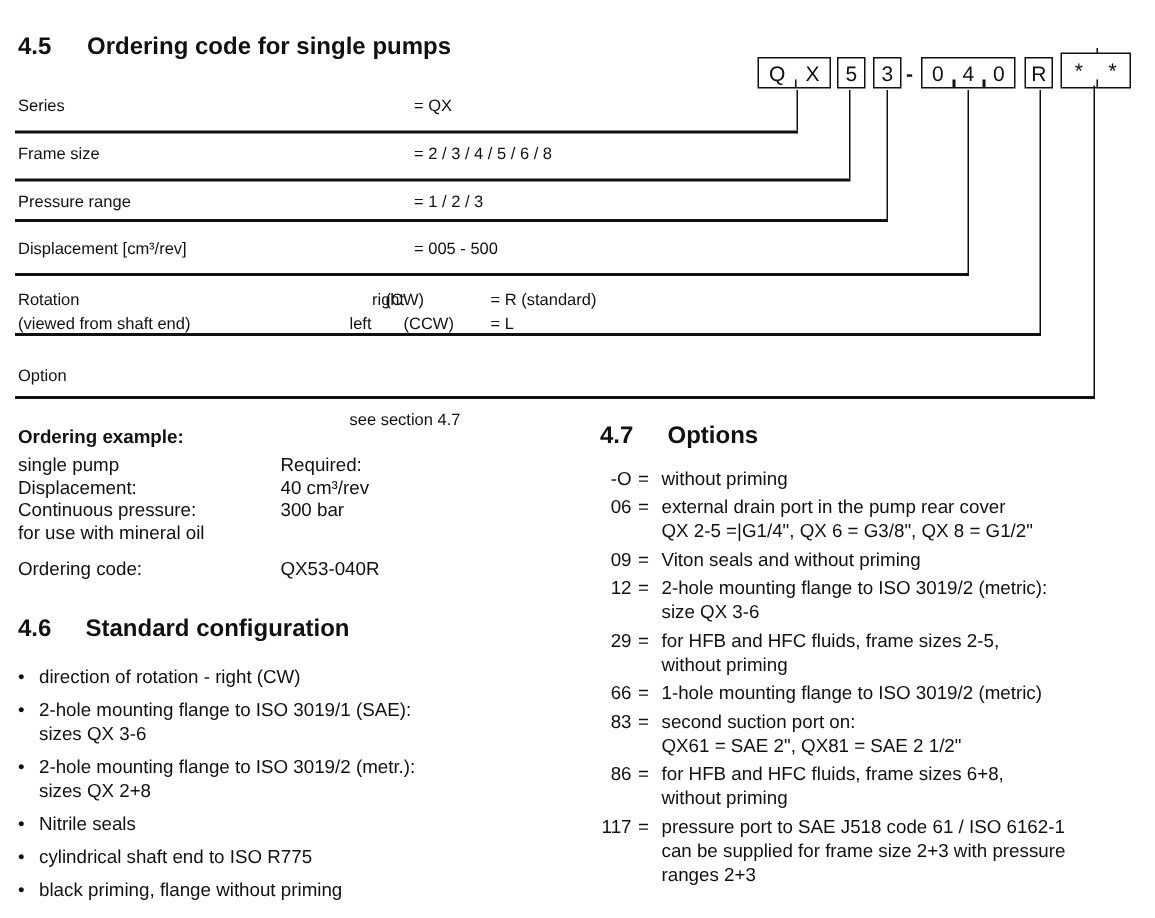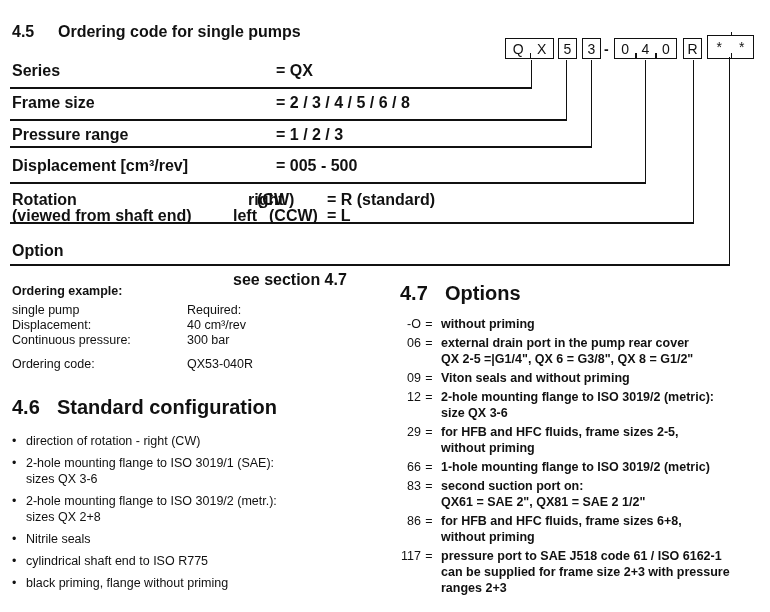--- a/index.html
+++ b/index.html
@@ -4,52 +4,52 @@
 <style>
   html,body{margin:0;padding:0;}
   body{
     width:770px;height:612px;background:#ffffff;color:#111;
     font-family:"Liberation Sans","DejaVu Sans",sans-serif;
     position:relative;overflow:hidden;
   }
   
   .h1{position:absolute;font-size:16px;font-weight:bold;white-space:nowrap;}
   .h1 .num{display:inline-block;width:46px;}
-  .h2{font-size:20px;font-weight:bold;white-space:nowrap;}
+  .h2{font-size:16px;font-weight:bold;white-space:nowrap;}
   .h2 .num{display:inline-block;width:45px;}
   
   .cbox{
     position:absolute;top:38px;height:19px;border:1.6px solid #111;background:#fff;
     display:flex;align-items:center;justify-content:space-around;
     font-size:14px;line-height:14px;
   }
   .cbox span{position:relative;top:0;}
   .notch{position:absolute;bottom:0;width:1.5px;height:5px;background:#111;}
   .ttick{position:absolute;top:-4px;width:1.5px;height:4px;background:#111;}
   .hline{position:absolute;left:10px;height:1.5px;background:#111;}
   .vline{position:absolute;width:1.4px;background:#111;}
-  .dtext{position:absolute;font-size:16px;line-height:14px;white-space:nowrap;font-weight:bold;}
+  .dtext{position:absolute;font-size:11px;line-height:14px;white-space:nowrap;}
   .dash{position:absolute;font-size:14px;font-weight:bold;}
   
   .leftcol{position:absolute;left:12px;top:283px;width:376px;font-size:12.5px;}
   .bold{font-weight:bold;}
   .oe-head{line-height:16px;margin-bottom:4px;}
   .oe-row{display:grid;grid-template-columns:175px 1fr;line-height:15px;}
   .oe-code{margin-top:9px;}
   .sc-head{margin-top:24px;}
   .bullets{margin-top:14px;}
   .bullet{display:grid;grid-template-columns:14px 1fr;line-height:16px;margin-bottom:6px;}
   .bullet .txt{white-space:pre-line;}
   
   .rightcol{position:absolute;left:395px;top:282px;width:373px;font-size:12.5px;}
   .opt-list{margin-top:11px;}
   .opt{display:grid;grid-template-columns:26px 16px 1fr;line-height:16px;margin-bottom:3px;}
   .opt .code{text-align:right;}
   .opt .eq{text-align:center;}
-  .opt .txt{white-space:pre-line;padding-left:4px;font-weight:bold;}
+  .opt .txt{white-space:pre-line;padding-left:4px;}
   .further{margin-top:4px;padding-left:2px;line-height:16px;}
 </style>
 </head>
 <body>
 
 <div class="h1" style="left:12px;top:7px;margin-top:16px;">
   <span class="num">4.5</span><span>Ordering code for single pumps</span>
 </div>
 
 <div class="cbox" style="left:505px;width:47px;">
@@ -127,20 +127,21 @@
   </div>
   <div class="oe-row">
     <span>Displacement:</span>
     <span>40 cm³/rev</span>
   </div>
   <div class="oe-row">
     <span>Continuous pressure:</span>
     <span>300 bar</span>
   </div>
   <div class="oe-row">
+    <span>for use with mineral oil</span>
     <span></span>
   </div>
   <div class="oe-row oe-code">
     <span>Ordering code:</span>
     <span>QX53-040R</span>
   </div>
 
   <div class="h2 sc-head">
     <span class="num">4.6</span><span>Standard configuration</span>
   </div>

